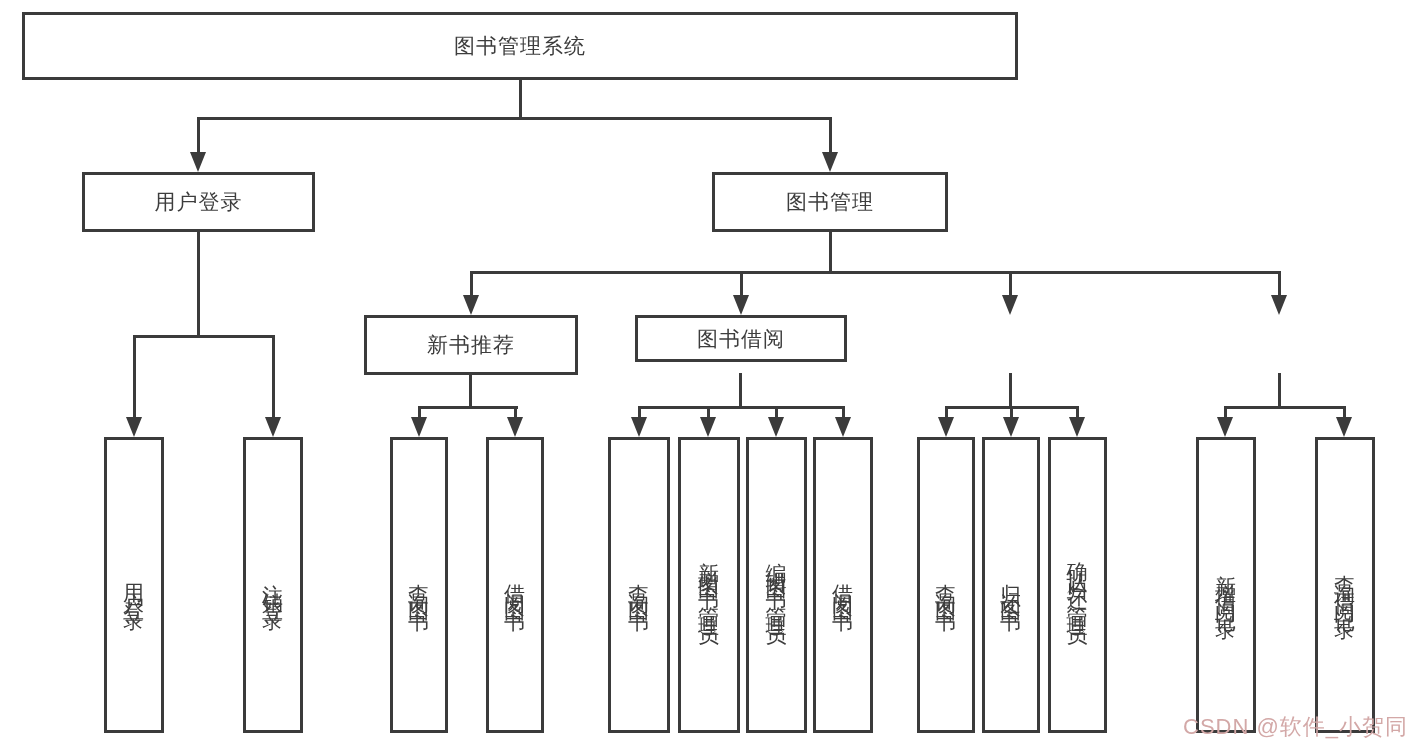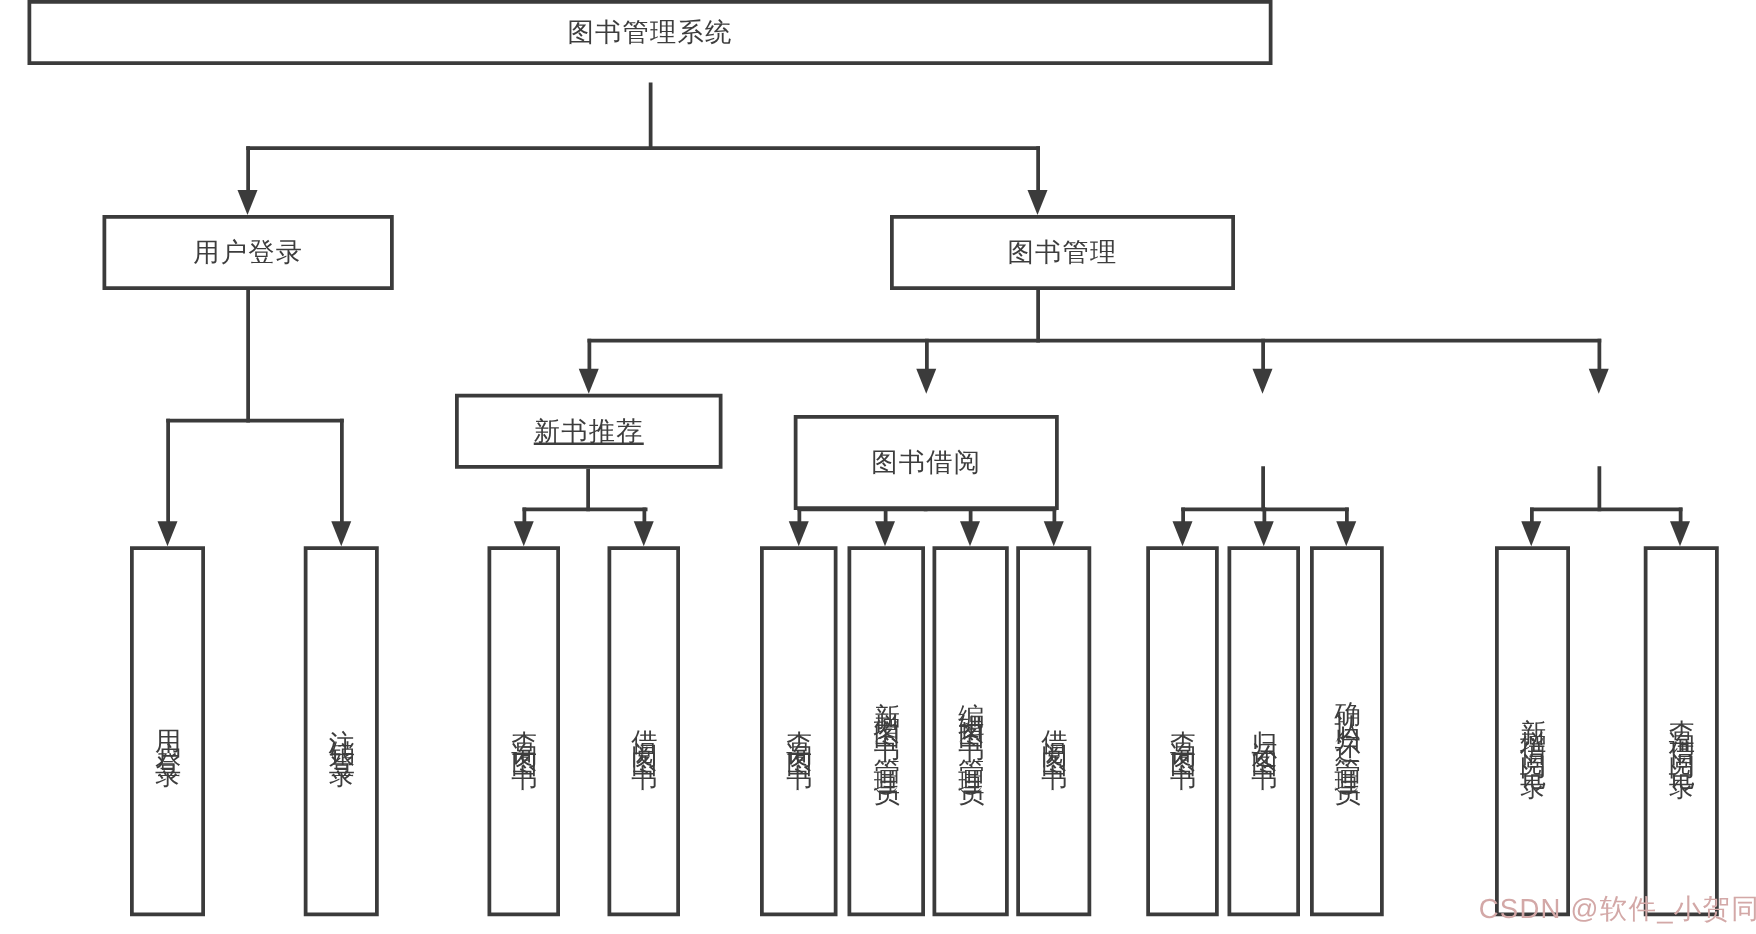--- a/index.html
+++ b/index.html
@@ -43,35 +43,35 @@
     letter-spacing:1px;
     z-index:5;
     white-space:nowrap;
   }
 </style>
 </head>
 <body>
 
 <div id="canvas">
 
-  <div class="box" style="left:22px;top:0;width:996px;height:52px;">
+  <div class="box" style="left:22px;top:12px;width:996px;height:68px;">
     <span>图书管理系统</span>
   </div>
 
   <div class="line" style="left:519px;top:66px;width:3px;height:53px;"></div>
   <div class="line" style="left:197px;top:117px;width:635px;height:3px;"></div>
   <div class="line" style="left:197px;top:117px;width:3px;height:38px;"></div>
   <div class="arrow" style="left:190px;top:152px;"></div>
   <div class="line" style="left:829px;top:117px;width:3px;height:38px;"></div>
   <div class="arrow" style="left:822px;top:152px;"></div>
 
   <div class="box" style="left:82px;top:172px;width:233px;height:60px;">
     <span>用户登录</span>
   </div>
-  <div class="box" style="left:712px;top:172px;width:276px;height:60px;">
+  <div class="box" style="left:712px;top:172px;width:236px;height:60px;">
     <span>图书管理</span>
   </div>
 
   <div class="line" style="left:197px;top:230px;width:3px;height:108px;"></div>
   <div class="line" style="left:133px;top:335px;width:142px;height:3px;"></div>
   <div class="line" style="left:133px;top:335px;width:3px;height:85px;"></div>
   <div class="arrow" style="left:126px;top:417px;"></div>
   <div class="line" style="left:272px;top:335px;width:3px;height:85px;"></div>
   <div class="arrow" style="left:265px;top:417px;"></div>
 
@@ -79,24 +79,24 @@
   <div class="line" style="left:470px;top:271px;width:811px;height:3px;"></div>
   <div class="line" style="left:470px;top:271px;width:3px;height:27px;"></div>
   <div class="arrow" style="left:463px;top:295px;"></div>
   <div class="line" style="left:740px;top:271px;width:3px;height:27px;"></div>
   <div class="arrow" style="left:733px;top:295px;"></div>
   <div class="line" style="left:1009px;top:271px;width:3px;height:27px;"></div>
   <div class="arrow" style="left:1002px;top:295px;"></div>
   <div class="line" style="left:1278px;top:271px;width:3px;height:27px;"></div>
   <div class="arrow" style="left:1271px;top:295px;"></div>
 
-  <div class="box" style="left:364px;top:315px;width:214px;height:60px;text-decoration:underline;">
+  <div class="box" style="left:364px;top:315px;width:214px;height:60px;">
     <span>新书推荐</span>
   </div>
-  <div class="box" style="left:635px;top:332px;width:212px;height:76px;align-items:center;">
+  <div class="box" style="left:635px;top:315px;width:212px;height:47px;align-items:center;">
     <span>图书借阅</span>
   </div>
 
   <div class="line" style="left:469px;top:373px;width:3px;height:36px;"></div>
   <div class="line" style="left:418px;top:406px;width:100px;height:3px;"></div>
   <div class="line" style="left:418px;top:406px;width:3px;height:14px;"></div>
   <div class="arrow" style="left:411px;top:417px;"></div>
   <div class="line" style="left:514px;top:406px;width:3px;height:14px;"></div>
   <div class="arrow" style="left:507px;top:417px;"></div>
 

